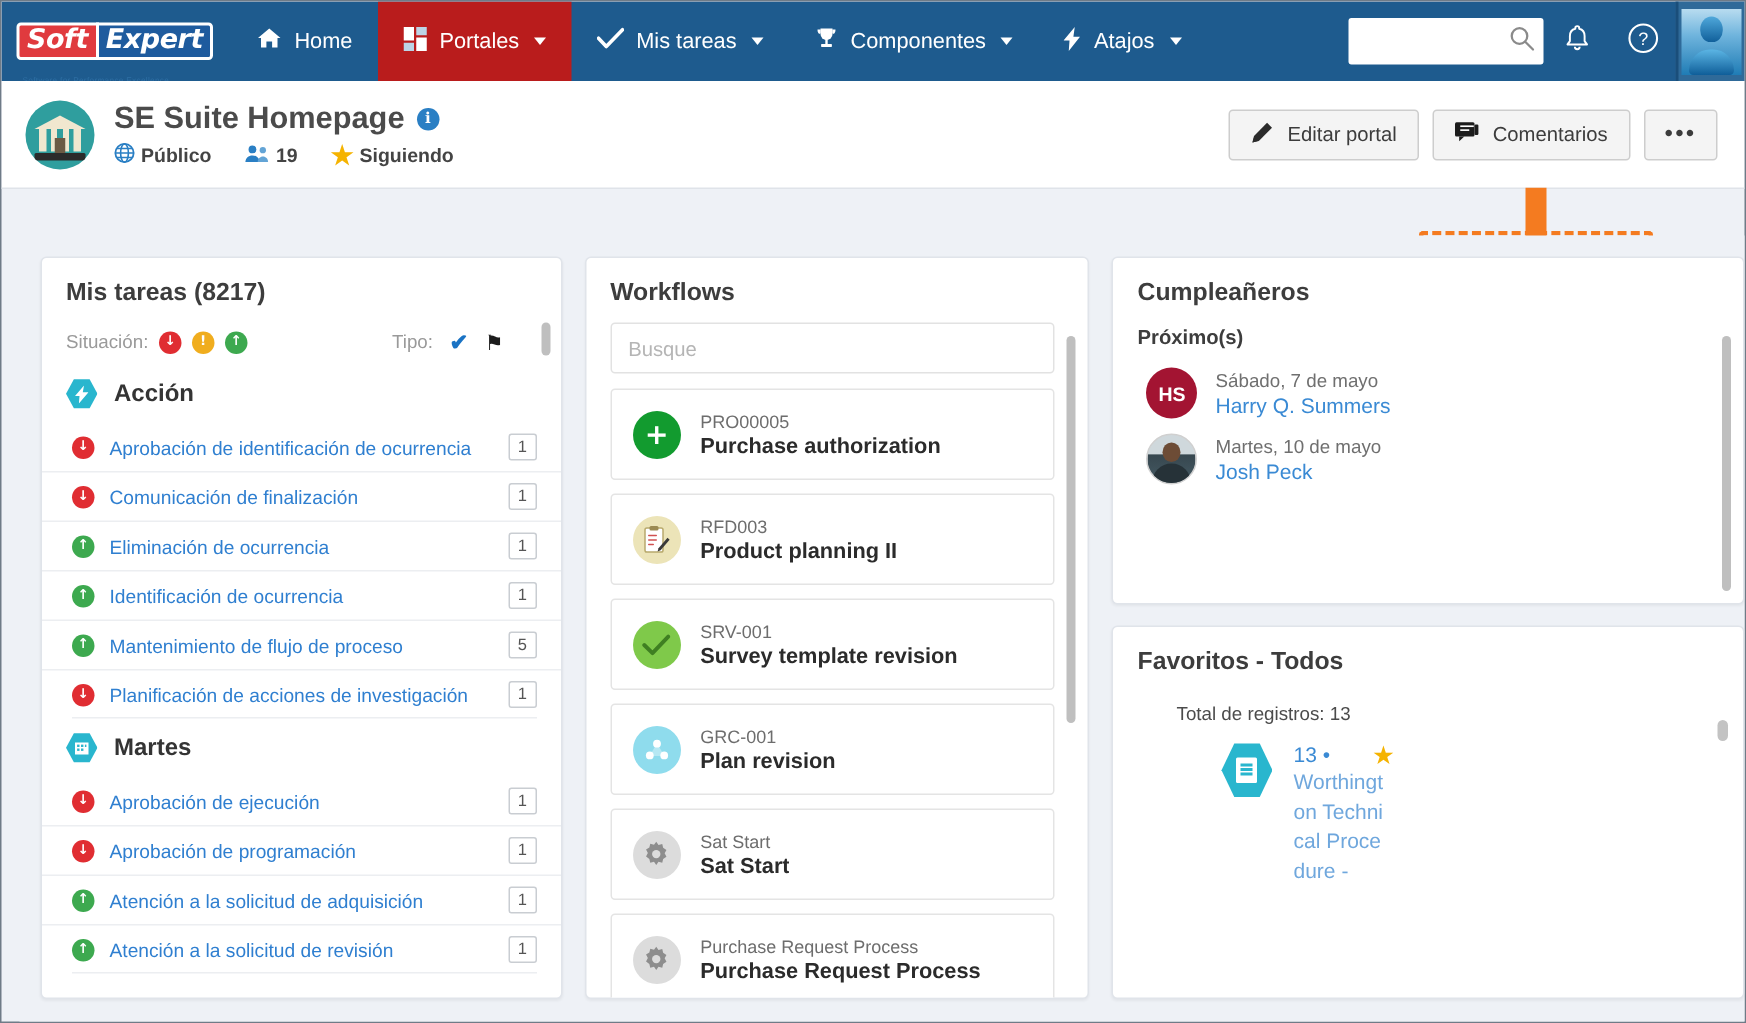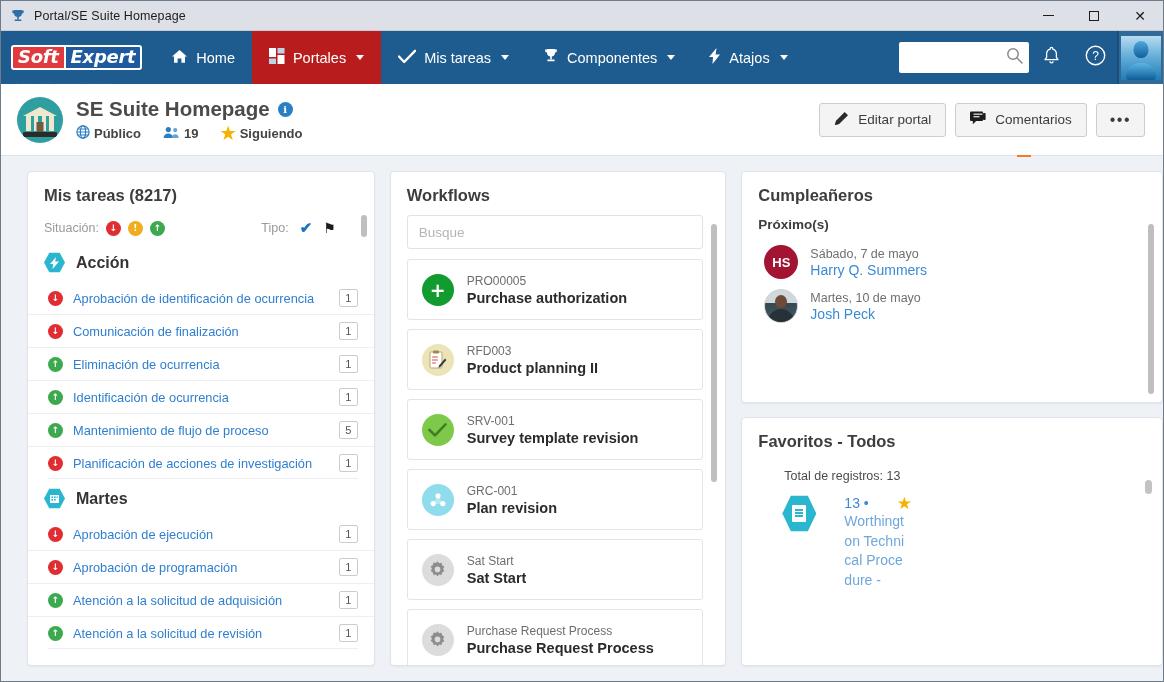--- a/index.html
+++ b/index.html
@@ -347,21 +347,21 @@
     width: 26px; height: 13px; border-radius: 13px 13px 0 0;
     background: #263238;
   }
   .bd-txt { display: flex; flex-direction: column; gap: 1px; }
   .bd-date { font-size: 12.5px; color: #6f6f6f; }
   .bd-name { font-size: 14px; color: #3a8ad4; cursor: pointer; }
 
   
   .card-fav { height: 249px; }
   .fav-total { font-size: 12.5px; color: #4b4b4b; padding: 12px 0 12px 42px; }
-  .fav-item { display: flex; gap: 28px; padding: 0 16px 0 40px; }
+  .fav-item { display: flex; gap: 14px; padding: 0 16px 0 40px; margin-left: 32px; }
   .fav-ic {
     width: 34px; height: 37px; flex: 0 0 auto;
     background: #29b6ce;
     clip-path: polygon(25% 2%, 75% 2%, 100% 50%, 75% 98%, 25% 98%, 0% 50%);
     display: flex; align-items: center; justify-content: center;
   }
   .doc-glyph {
     width: 14px; height: 17px; background: #fff; border-radius: 1px;
     position: relative;
   }
@@ -381,43 +381,20 @@
   .fav-scroll {
     position: absolute; right: 10px; top: 62px;
     width: 7px; height: 14px; border-radius: 4px; background: #c3c3c3;
   }
 </style>
 </head>
 <body>
 
 <div id="app">
 
-  <div class="titlebar">
-    <span class="tb-icon">
-      <svg class="trophy" viewBox="0 0 16 16" aria-hidden="true">
-        <path d="M4 2h8v3a4 4 0 0 1-8 0V2z" fill="#2f6fa8"></path>
-        <path d="M2.2 2.6h2v1.9c0 1-.9 1.2-1.4.7-.5-.5-.6-1.6-.6-2.6z" fill="#2f6fa8"></path>
-        <path d="M13.8 2.6h-2v1.9c0 1 .9 1.2 1.4.7.5-.5.6-1.6.6-2.6z" fill="#2f6fa8"></path>
-        <rect x="7.2" y="8.4" width="1.6" height="3.1" fill="#2f6fa8"></rect>
-        <rect x="4.6" y="11.4" width="6.8" height="1.7" rx=".4" fill="#2f6fa8"></rect>
-      </svg>
-    </span>
-    <span class="tb-title">Portal/SE Suite Homepage</span>
-    <div class="tb-buttons">
-      <div class="tb-btn">
-          <i class="glyph-min"></i>
-        </div>
-      <div class="tb-btn">
-          <i class="glyph-max"></i>
-        </div>
-      <div class="tb-btn close">
-          <span class="glyph-close">✕</span>
-        </div>
-    </div>
-  </div>
 
   <div class="navbar">
     <div class="logo">
       <span class="logo-soft">Soft</span>
         <span class="logo-exp">Expert</span>
       <span class="logo-tag">Software for Performance Excellence</span>
     </div>
 
     <div class="navitems">
 

